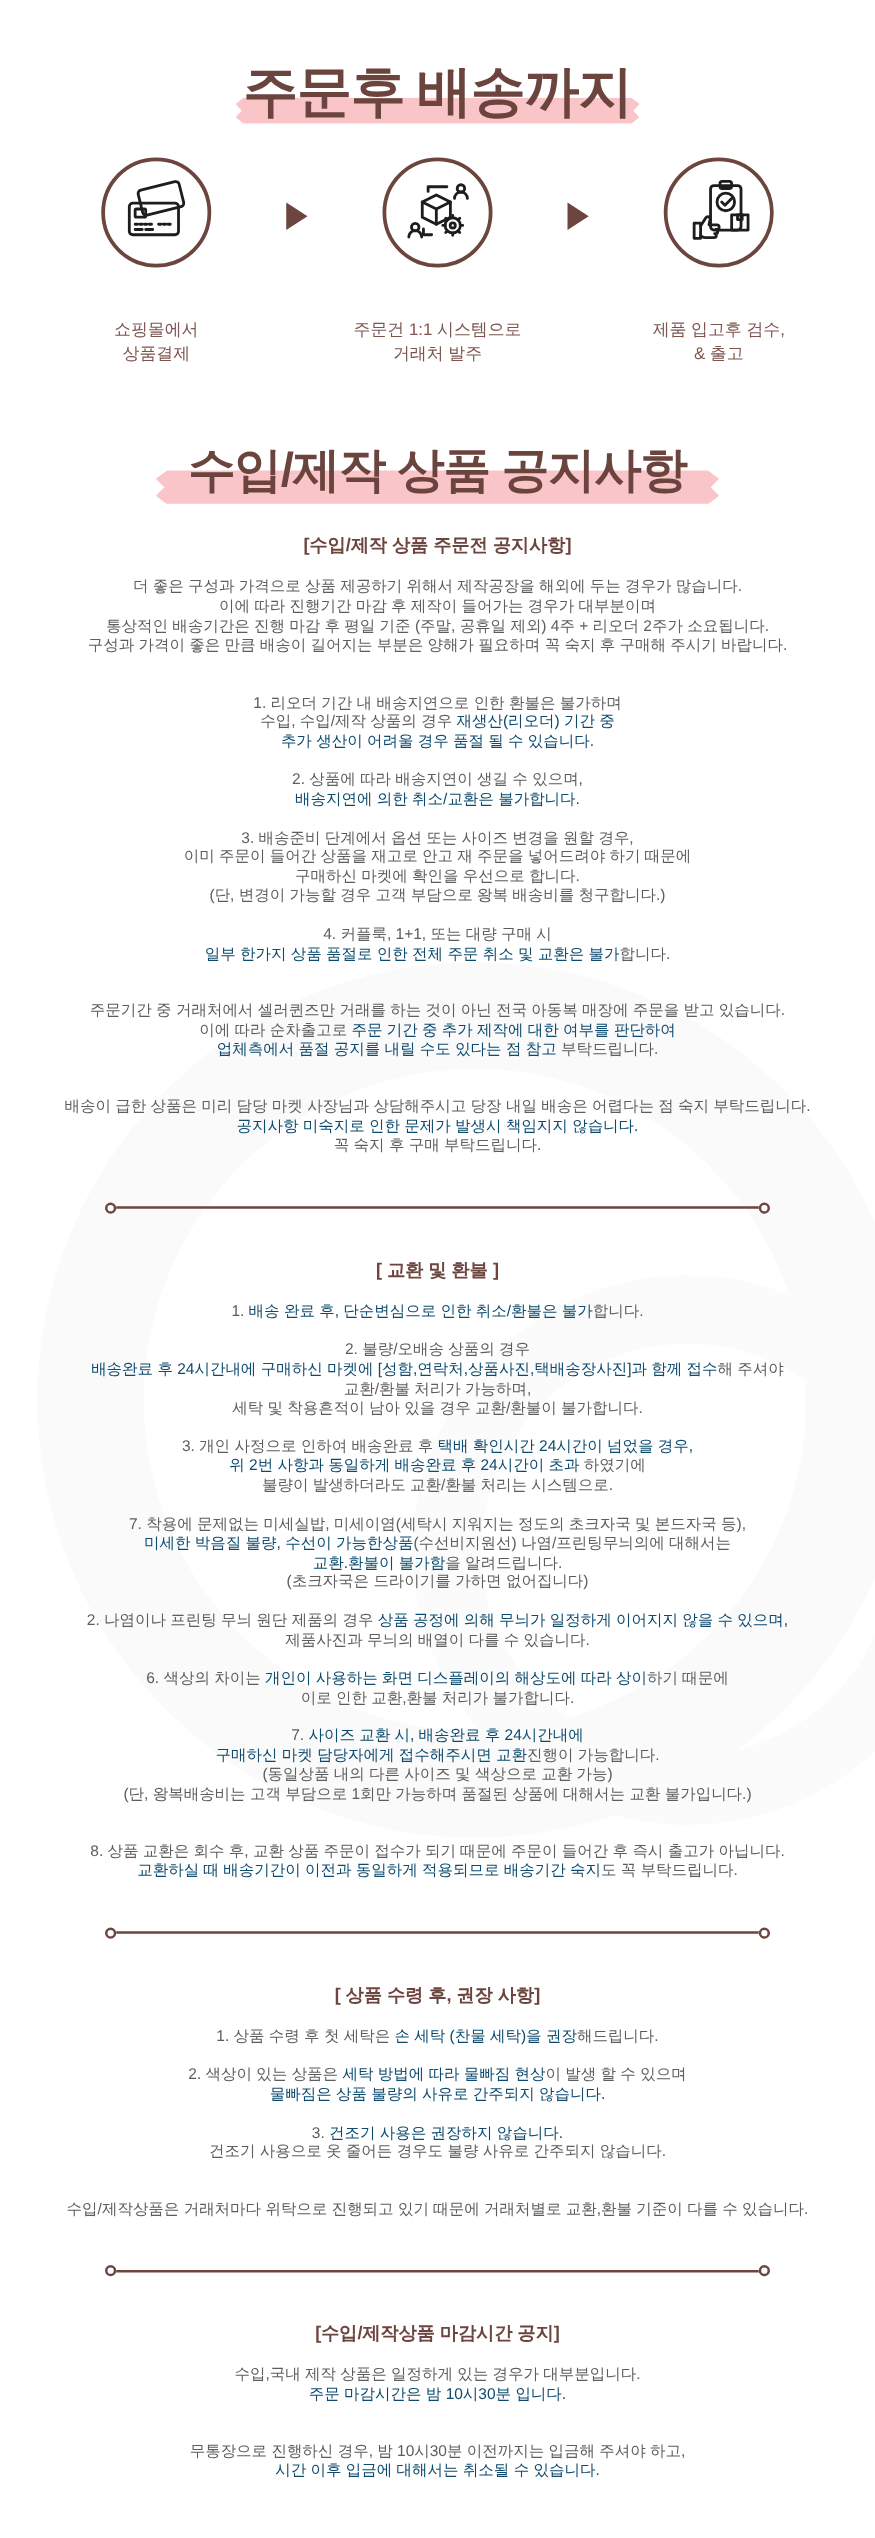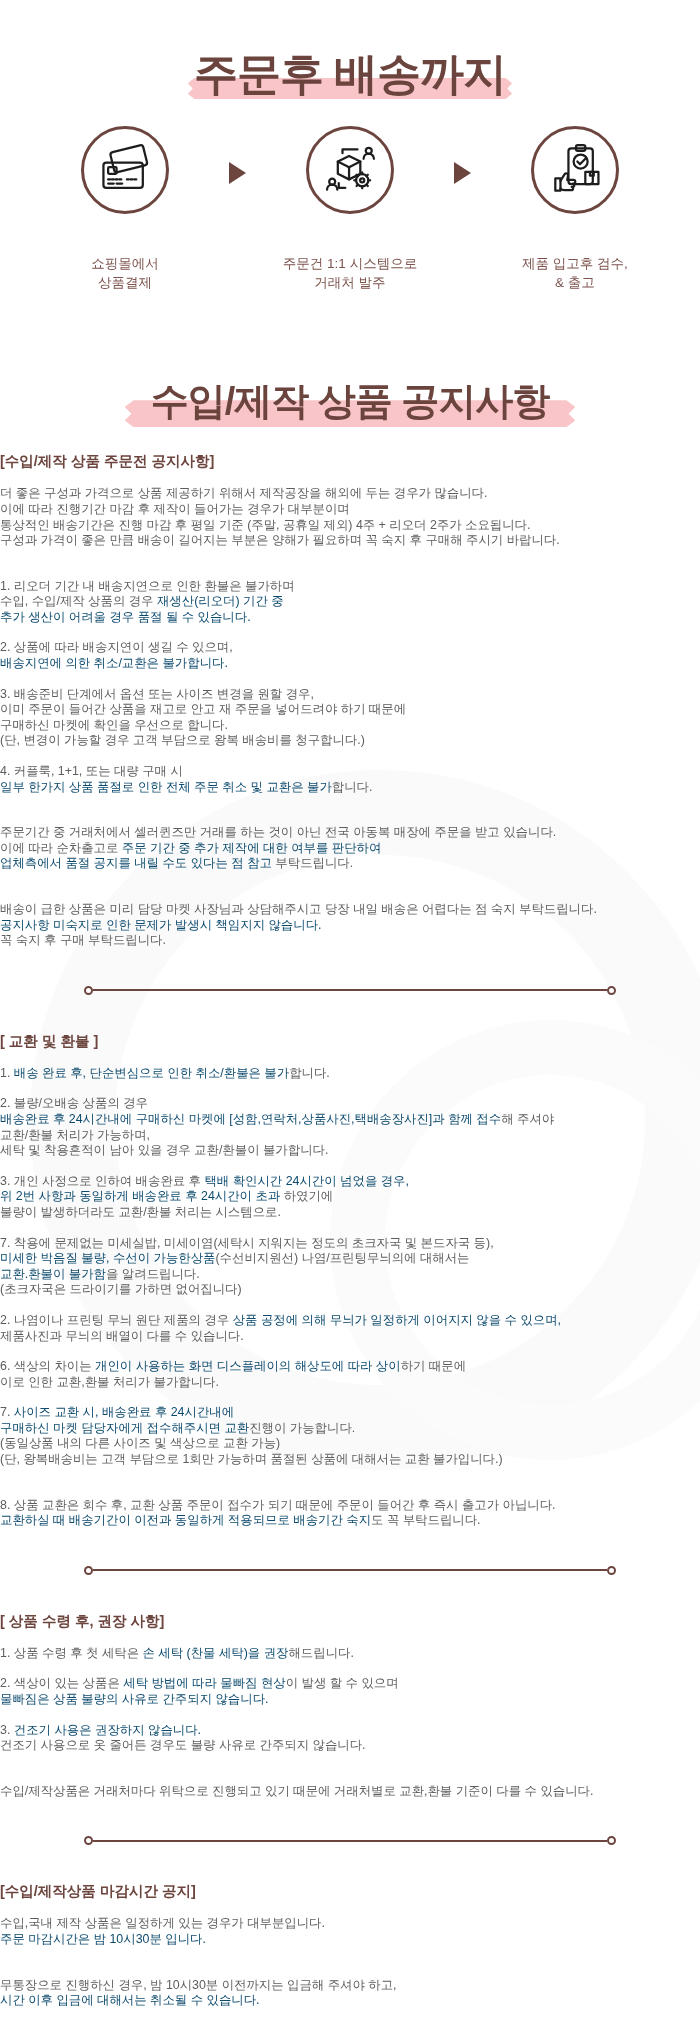--- a/index.html
+++ b/index.html
@@ -23,43 +23,43 @@
   .title-wrap { text-align:center; }
   .hl { position:relative; display:inline-block; }
   .hl .band {
     position:absolute; z-index:0; background:#f9c5c9;
     clip-path:polygon(2% 0,98% 0,100% 25%,98.5% 50%,100% 75%,98% 100%,2% 100%,0 75%,1.5% 50%,0 25%);
   }
   .hl .txt {
     position:relative; z-index:1; font-weight:900; color:#6b443e;
     letter-spacing:-1px; white-space:nowrap;
   }
-  .title1 .txt { font-size:44px; line-height:52px; }
+  .title1 .txt { font-size:44px; line-height:52px;font-family:Liberation Serif, serif; }
   .title1 .band { left:-6px; right:-6px; bottom:1px; height:21px; }
   .title2 .txt { font-size:38px; line-height:46px; }
   .title2 .band { left:-26px; right:-26px; bottom:-3px; height:27px; }
 
   
   .steps { margin-top:26px; display:flex; justify-content:center; align-items:flex-start; gap:24px; }
   .step { width:160px; display:flex; flex-direction:column; align-items:center; }
   .circle {
     width:88px; height:88px; border:3px solid #6d453f; border-radius:50%;
     background:#fff; display:flex; align-items:center; justify-content:center;
   }
   .circle svg { width:60px; height:60px; }
   .arrow {
     margin-top:36px; width:0; height:0;
     border-left:17px solid #6d453f; border-top:11px solid transparent; border-bottom:11px solid transparent;
   }
   .caption { margin-top:40px; text-align:center; color:#7d544e; font-size:13.5px; font-weight:400; line-height:1.42; }
   .caption span { display:block; }
 
   
-  .title2-wrap { margin-top:86px; }
-  .notice-content { margin-top:22px; }
+  .title2-wrap { margin-top:62px; }
+  .notice-content { margin-top:22px; text-align:center; }
   .section-heading {
     margin:28px 0 10px; color:#6d453f; font-weight:700; font-size:14.5px; line-height:19px;
   }
   .para { margin:15px 0; color:#5d5d5d; font-size:12.4px; }
   .para.lg { margin-top:30px; }
   .line { display:block; line-height:15.6px; }
   .red { color:#0c4a6e; font-weight:400; }
 
   .divider { width:532px; margin:37px auto; display:flex; align-items:center; }
   .divider .dot { width:9px; height:9px; border:2.5px solid #6d453f; border-radius:50%; background:#fff; flex:0 0 auto; }

